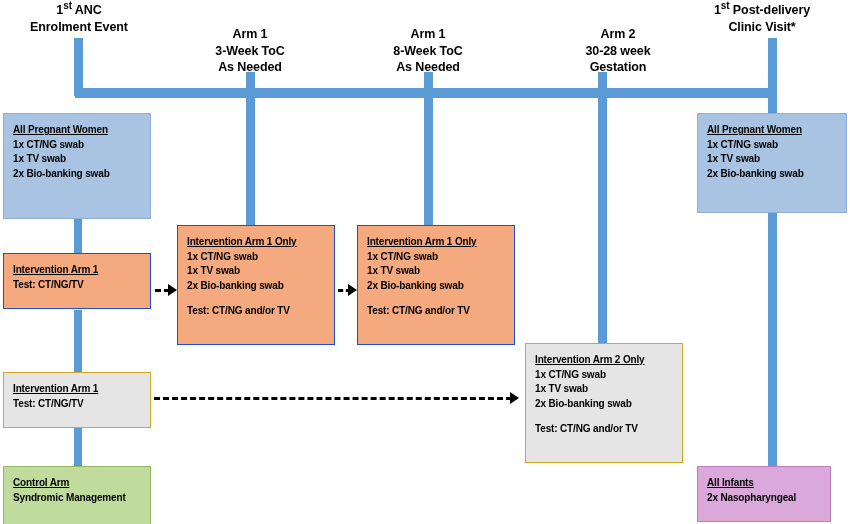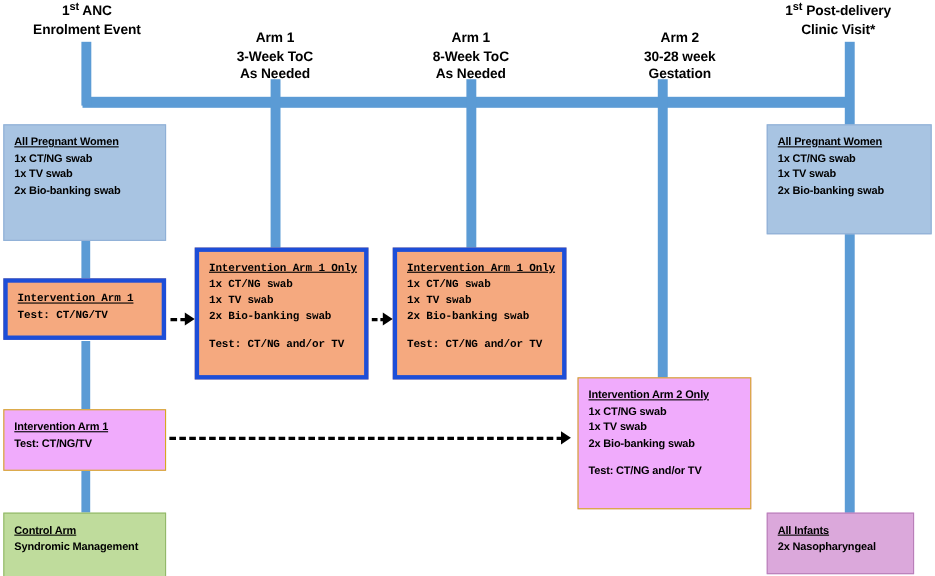--- a/index.html
+++ b/index.html
@@ -61,22 +61,22 @@
   }
   .box .title {
     text-decoration: underline;
     display: block;
     white-space: nowrap;
   }
   .box .line { display: block; white-space: nowrap; }
   .box .spacer { display: block; height: 11px; }
 
   .box-blue   { background: #a8c4e2; border: 1px solid #8fb0d6; }
-  .box-orange { background: #f5a97f; border: 4px solid #1d4ed8; font-family: Liberation Mono, monospace; }
-  .box-yellow { background: #f0abfc; border: 1px solid #d6a821; }
+  .box-orange { background: #f5a97f; border: 1px solid #1d4ed8; }
+  .box-yellow { background: #e5e5e5; border: 1px solid #d6a821; }
   .box-green  { background: #bfdc9c; border: 1px solid #93b86a; }
   .box-purple { background: #dba8db; border: 1px solid #b97fb9; }
 
   
   .dash-arrow {
     position: absolute;
     height: 0;
     border-top: 3px dashed #000000;
   }
   .arrow-head {

